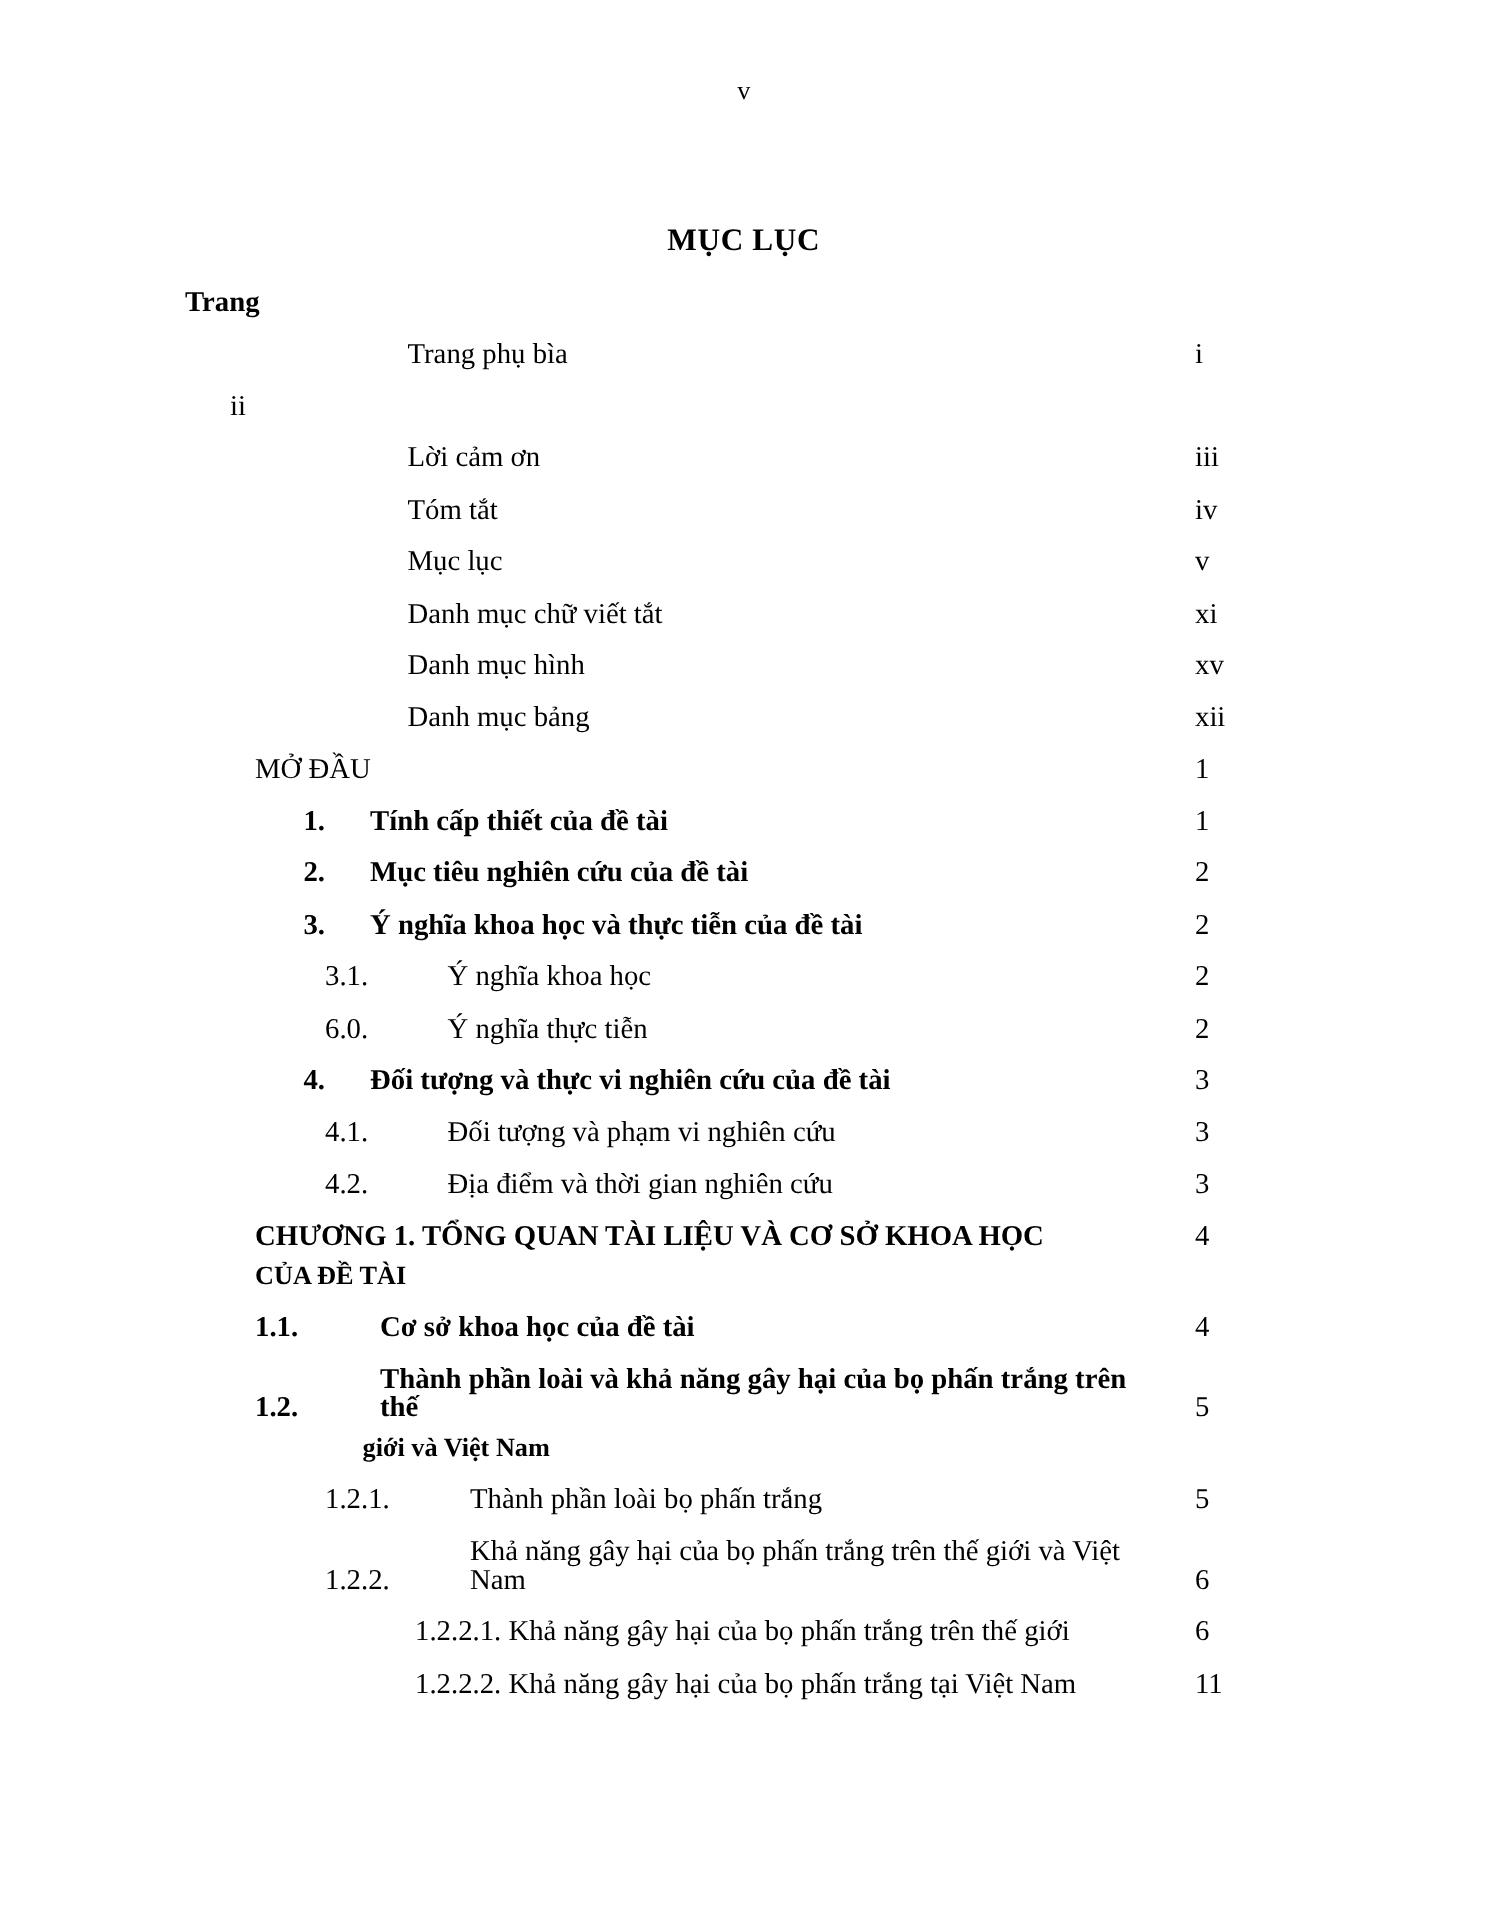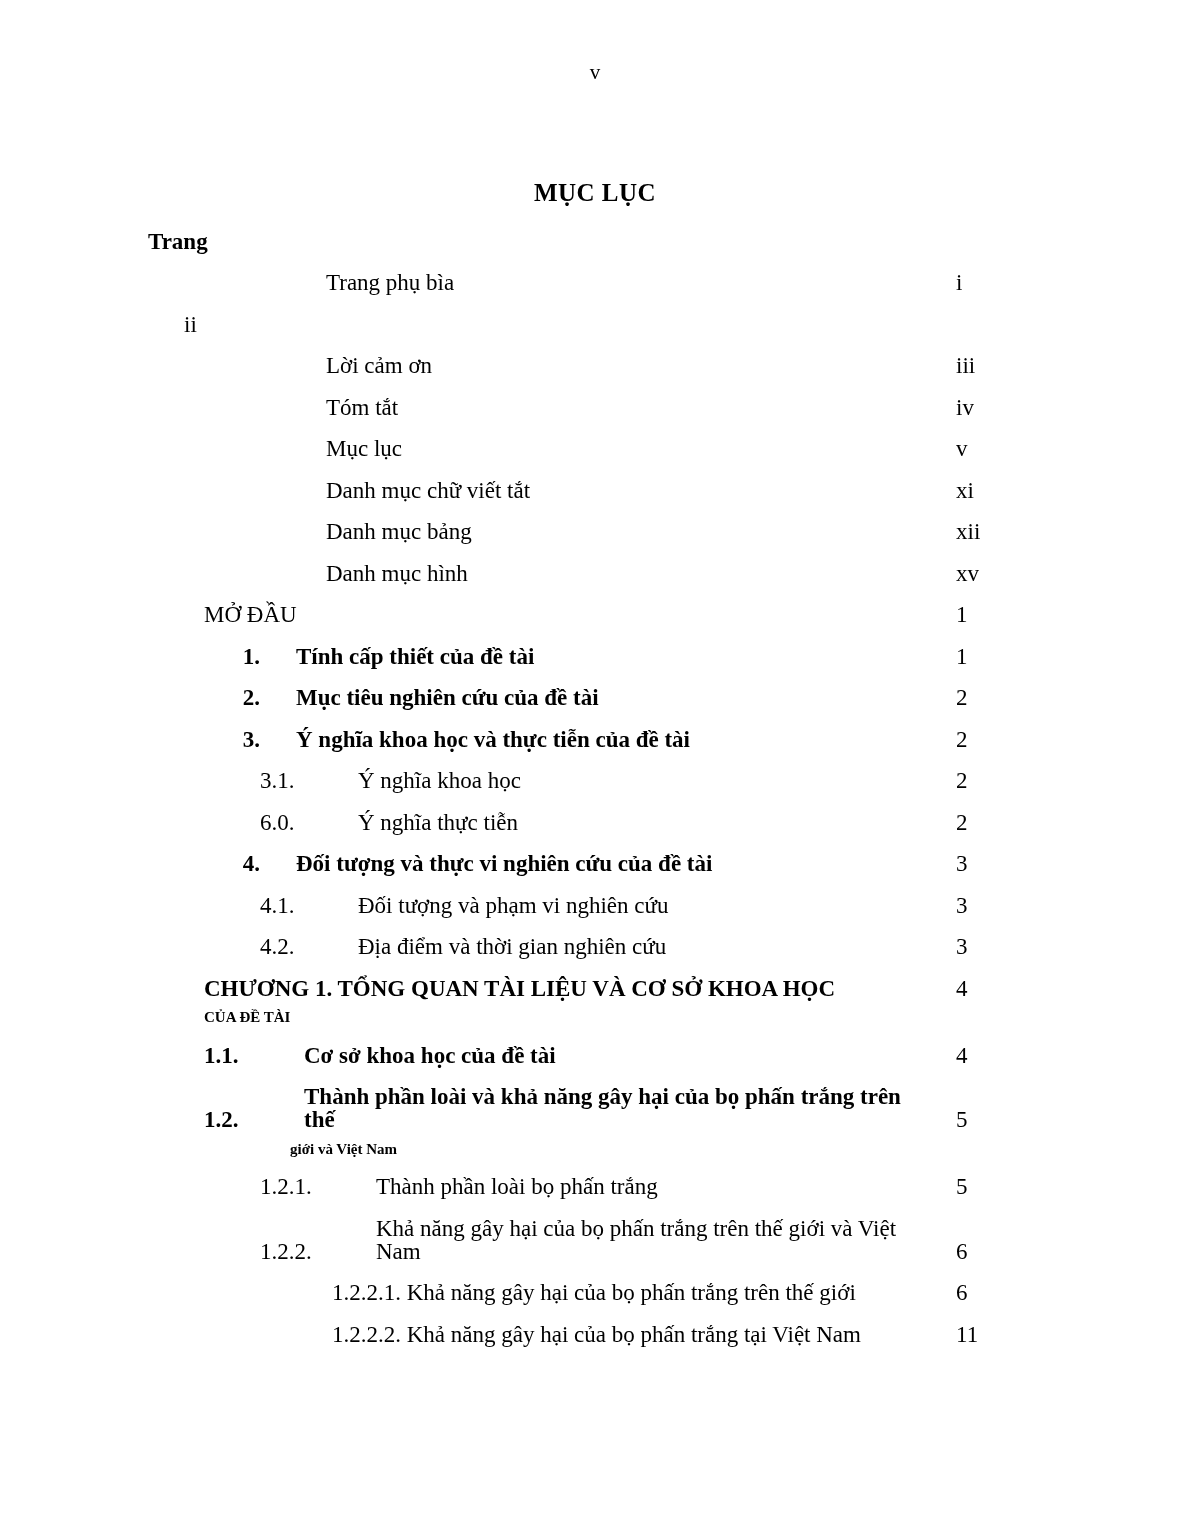--- a/index.html
+++ b/index.html
@@ -110,21 +110,21 @@
   .lvl-sub2 .num {
     flex: 0 0 96px;
     padding-left: 112px;
   }
   .lvl-sub2 .label { padding-left: 6px; }
   .lvl-sub2 .pg { padding-left: 28px; }
   .lvl-sub3 .label { padding-left: 184px; }
   .lvl-sub3 .pg { padding-left: 28px; }
 
   .cont-line {
-    font-size: 15px;
+    font-size: 21px;
     font-weight: bold;
     padding-left: 56px;
     margin-top: -8px;
     margin-bottom: 18.5px;
     line-height: 1.0;
   }
   .cont-line.indent-sec {
     padding-left: 142px;
   }
 </style>
@@ -158,26 +158,26 @@
     </div>
     <div class="row lvl-front">
       <span class="label">Mục lục</span>
       <span class="pg">v</span>
     </div>
     <div class="row lvl-front">
       <span class="label">Danh mục chữ viết tắt</span>
       <span class="pg">xi</span>
     </div>
     <div class="row lvl-front">
+      <span class="label">Danh mục hình</span>
+      <span class="pg">xv</span>
+    </div>
+    <div class="row lvl-front">
       <span class="label">Danh mục bảng</span>
       <span class="pg">xii</span>
-    </div>
-    <div class="row lvl-front">
-      <span class="label">Danh mục hình</span>
-      <span class="pg">xv</span>
     </div>
 
     <div class="row lvl-h0">
       <span class="label">MỞ ĐẦU</span>
       <span class="pg">1</span>
     </div>
 
     <div class="row lvl-num1">
       <span class="num">1.</span>
       <span class="label">Tính cấp thiết của đề tài</span>

